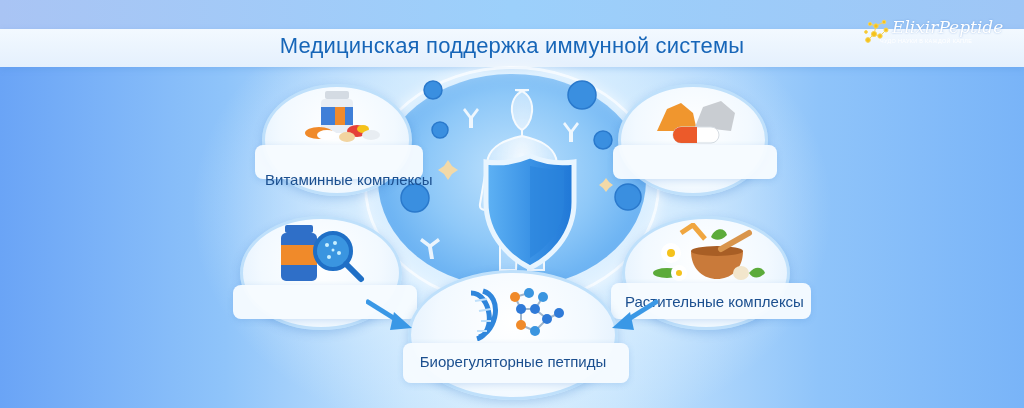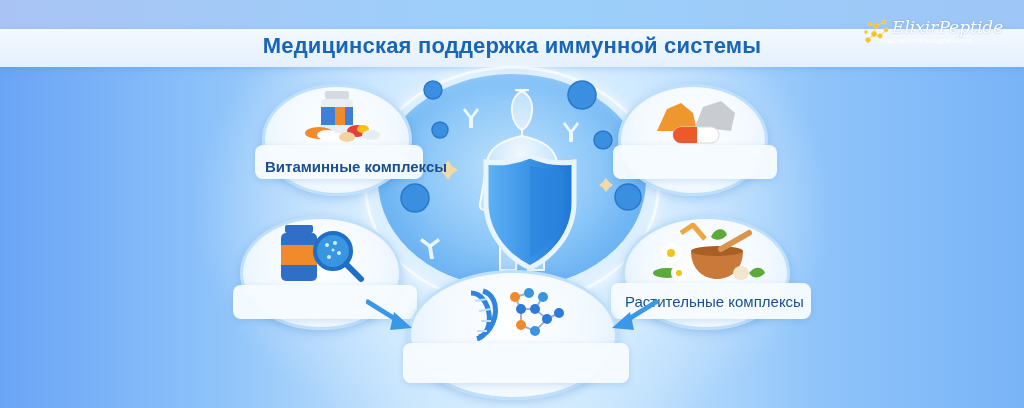--- a/index.html
+++ b/index.html
@@ -15,21 +15,21 @@
     position:absolute; left:0; top:0; width:1024px; height:30px;
     background:linear-gradient(90deg,#a9c4f4 0%,#9cd0fb 50%,#9ec6f6 100%);
   }
   .title-band {
     position:absolute; left:0; top:29px; width:1024px; height:38px;
     background:linear-gradient(180deg,#f3f9ff 0%,#e4f0fd 100%);
     box-shadow:0 2px 6px rgba(70,140,220,0.25);
   }
   .title {
     position:absolute; left:0; top:33px; width:1024px; text-align:center;
-    font-size:22px; font-weight:bold; color:#1766b8; letter-spacing:0.2px;
+    font-size:22px; font-weight:normal; color:#1766b8; letter-spacing:0.2px;
   }
   .logo { position:absolute; left:862px; top:14px; width:160px; height:36px; }
   .logo-mark { position:absolute; left:0; top:2px; width:32px; height:32px; }
   .logo-text {
     position:absolute; left:30px; top:3px;
     font-family:"DejaVu Serif", serif; font-size:17px; color:#ffffff;
     text-shadow:0 0 2px rgba(90,140,210,0.6);
     font-style:italic;
   }
   .logo-tag {
@@ -59,21 +59,21 @@
     border-radius:8px; box-shadow:0 2px 6px rgba(60,130,210,0.2);
   }
   .node .label {
     position:absolute; left:0; width:100%; text-align:center;
     color:#1b4f8f; font-size:15px; white-space:nowrap;
   }
   .node svg.art { position:absolute; }
 
   #node-vitamins { left:262px; top:84px; width:150px; height:112px; }
   #node-vitamins .plate { left:-10px; top:58px; width:168px; height:34px; }
-  #node-vitamins .label { top:71px;font-weight:bold; }
+  #node-vitamins .label { top:84px; }
 
   #node-minerals { left:618px; top:84px; width:150px; height:112px; }
   #node-minerals .plate { left:-8px; top:58px; width:164px; height:34px; }
   #node-minerals .label { top:67px; }
 
   #node-probiotics { left:240px; top:216px; width:162px; height:114px; }
   #node-probiotics .plate { left:-10px; top:66px; width:184px; height:34px; }
   #node-probiotics .label { top:75px; }
 
   #node-herbal { left:622px; top:216px; width:168px; height:114px; }
@@ -246,20 +246,21 @@
       <circle cx="52" cy="22" r="5" fill="#2f7ad8"></circle>
         <circle cx="66" cy="22" r="5" fill="#2f7ad8"></circle>
       <circle cx="74" cy="10" r="5" fill="#3a95e0"></circle>
         <circle cx="78" cy="32" r="5" fill="#2f7ad8"></circle>
       <circle cx="52" cy="38" r="5" fill="#f08a2a"></circle>
         <circle cx="66" cy="44" r="5" fill="#3a95e0"></circle>
       <circle cx="90" cy="26" r="5" fill="#2f7ad8"></circle>
     </g>
   </svg>
   <div class="plate"></div>
+  <div class="label">Биорегуляторные петпиды</div>
 </div>
 
 <svg class="arrow" style="left:366px;top:296px;width:50px;height:40px;" viewBox="0 0 50 40">
   <path d="M2 6 L34 26" stroke="#3a98e6" stroke-width="5" stroke-linecap="round"></path>
   <path d="M28 16 L46 32 L24 34 z" fill="#3a98e6"></path>
 </svg>
 <svg class="arrow" style="left:608px;top:296px;width:50px;height:40px;" viewBox="0 0 50 40">
   <path d="M48 6 L16 26" stroke="#3a98e6" stroke-width="5" stroke-linecap="round"></path>
   <path d="M22 16 L4 32 L26 34 z" fill="#3a98e6"></path>
 </svg>

